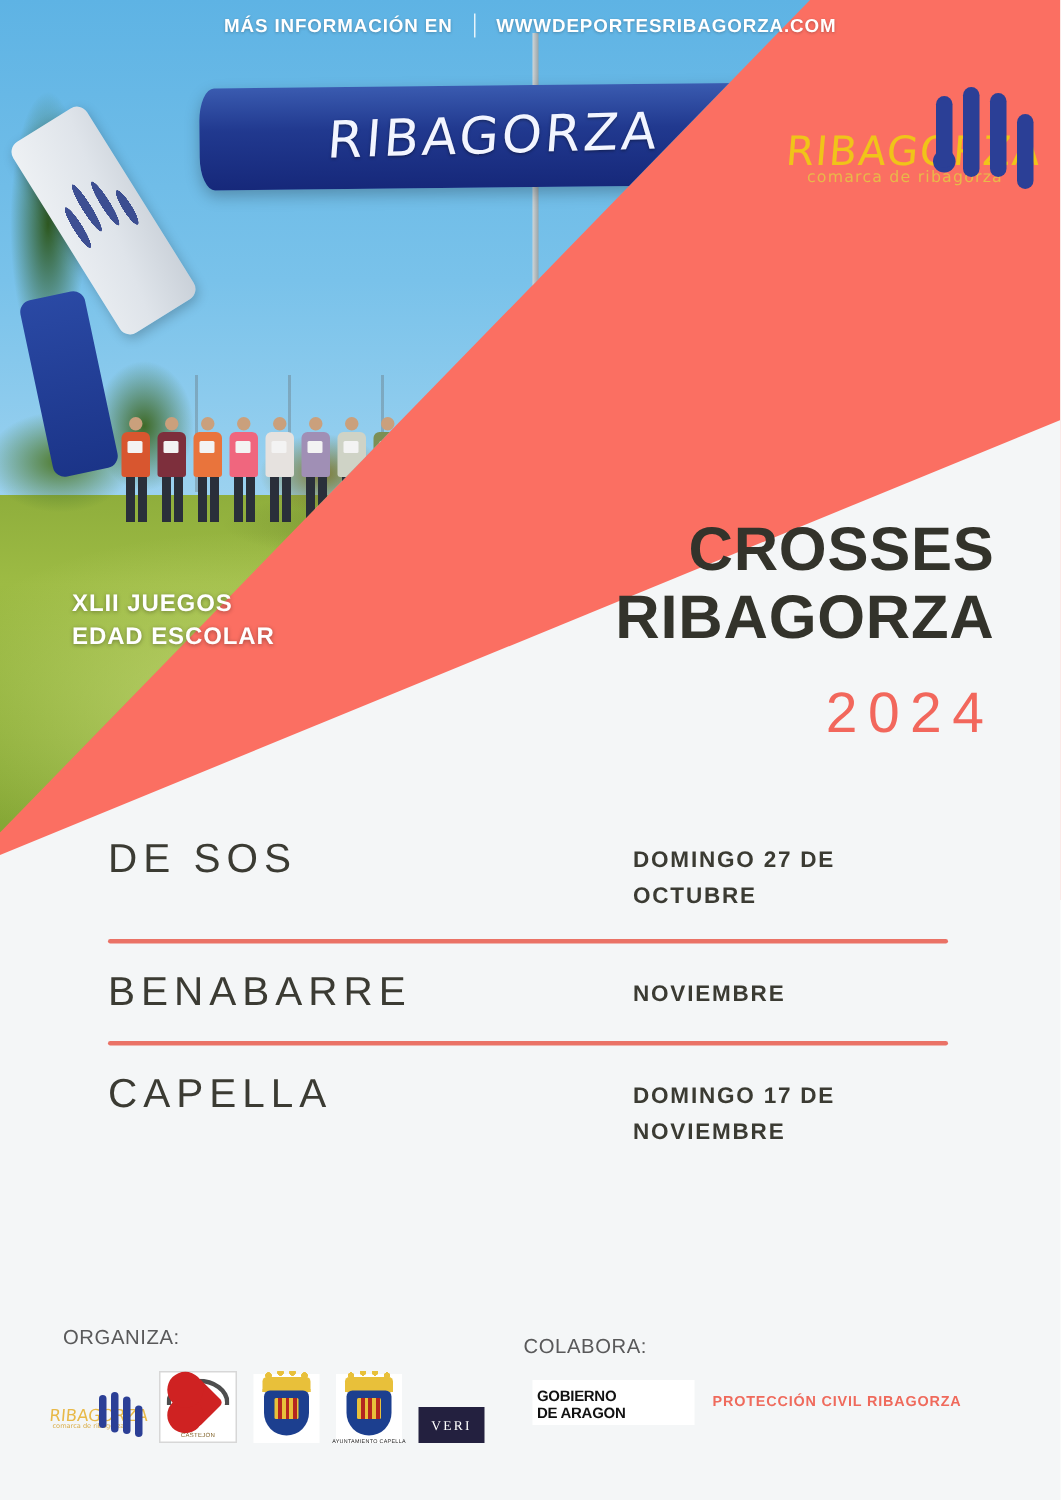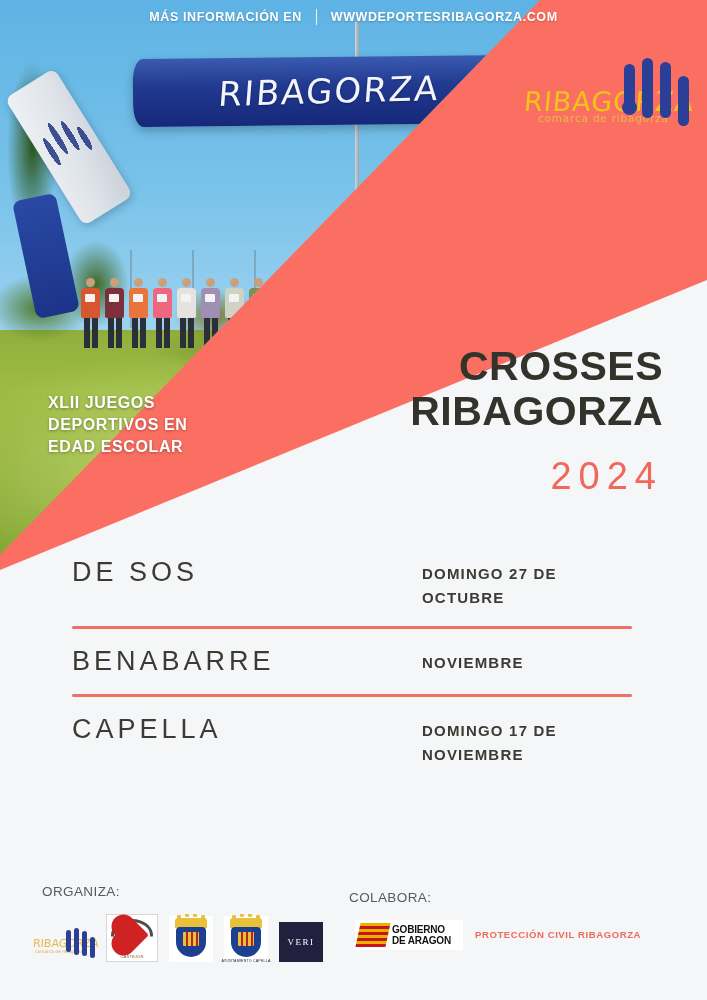--- a/index.html
+++ b/index.html
@@ -282,30 +282,30 @@
     background:repeating-linear-gradient(90deg,#e8c03a 0 2.5px,#b4261f 2.5px 5px);
     border-radius:1px;
   }
   .shield .cap{
     position:absolute;left:-6px;right:-6px;bottom:-1px;text-align:center;
     font-size:3.6px;color:#222;letter-spacing:.2px;white-space:nowrap;
   }
 
   
   .veri{
-    width:44px;height:40px;background:#23203f;
+    width:44px;height:24px;background:#23203f;
     display:flex;align-items:center;justify-content:center;
     color:#ffffff;font-family:"Liberation Serif",serif;
     font-size:9px;letter-spacing:1.5px;
   }
 
   
   .aragon{
-    width:108px;height:30px;background:#ffffff;display:flex;align-items:center;gap:4px;
-    padding:2px 3px;box-sizing:border-box;
+    width:108px;height:30px;background:#ffffff;display:flex;align-items:flex-start;gap:4px;
+    padding:2px 3px;box-sizing:border-box;flex-direction:column;
   }
   .aragon .flag{
     width:30px;height:24px;
     background:repeating-linear-gradient(180deg,#e8b300 0 3px,#c4161c 3px 6px);
     transform:skewX(-12deg);
   }
   .aragon .txt{
     font-size:10px;font-weight:bold;line-height:11px;color:#111;letter-spacing:-.2px;
   }
   .colab-text{
@@ -473,21 +473,20 @@
     <span class="sub">comarca de ribagorza</span>
     <span class="dot"></span>
     <span class="bar b1"></span>
     <span class="bar b2"></span>
     <span class="bar b3"></span>
     <span class="bar b4"></span>
   </div>
 
   <div class="xlii">
     <div>XLII JUEGOS</div>
-    <div>DEPORTIVOS EN</div>
     <div>EDAD ESCOLAR</div>
   </div>
 
   <div class="headline">
     <div>CROSSES</div>
     <div>RIBAGORZA</div>
   </div>
   <div class="year">2024</div>
 
   <div class="events">

